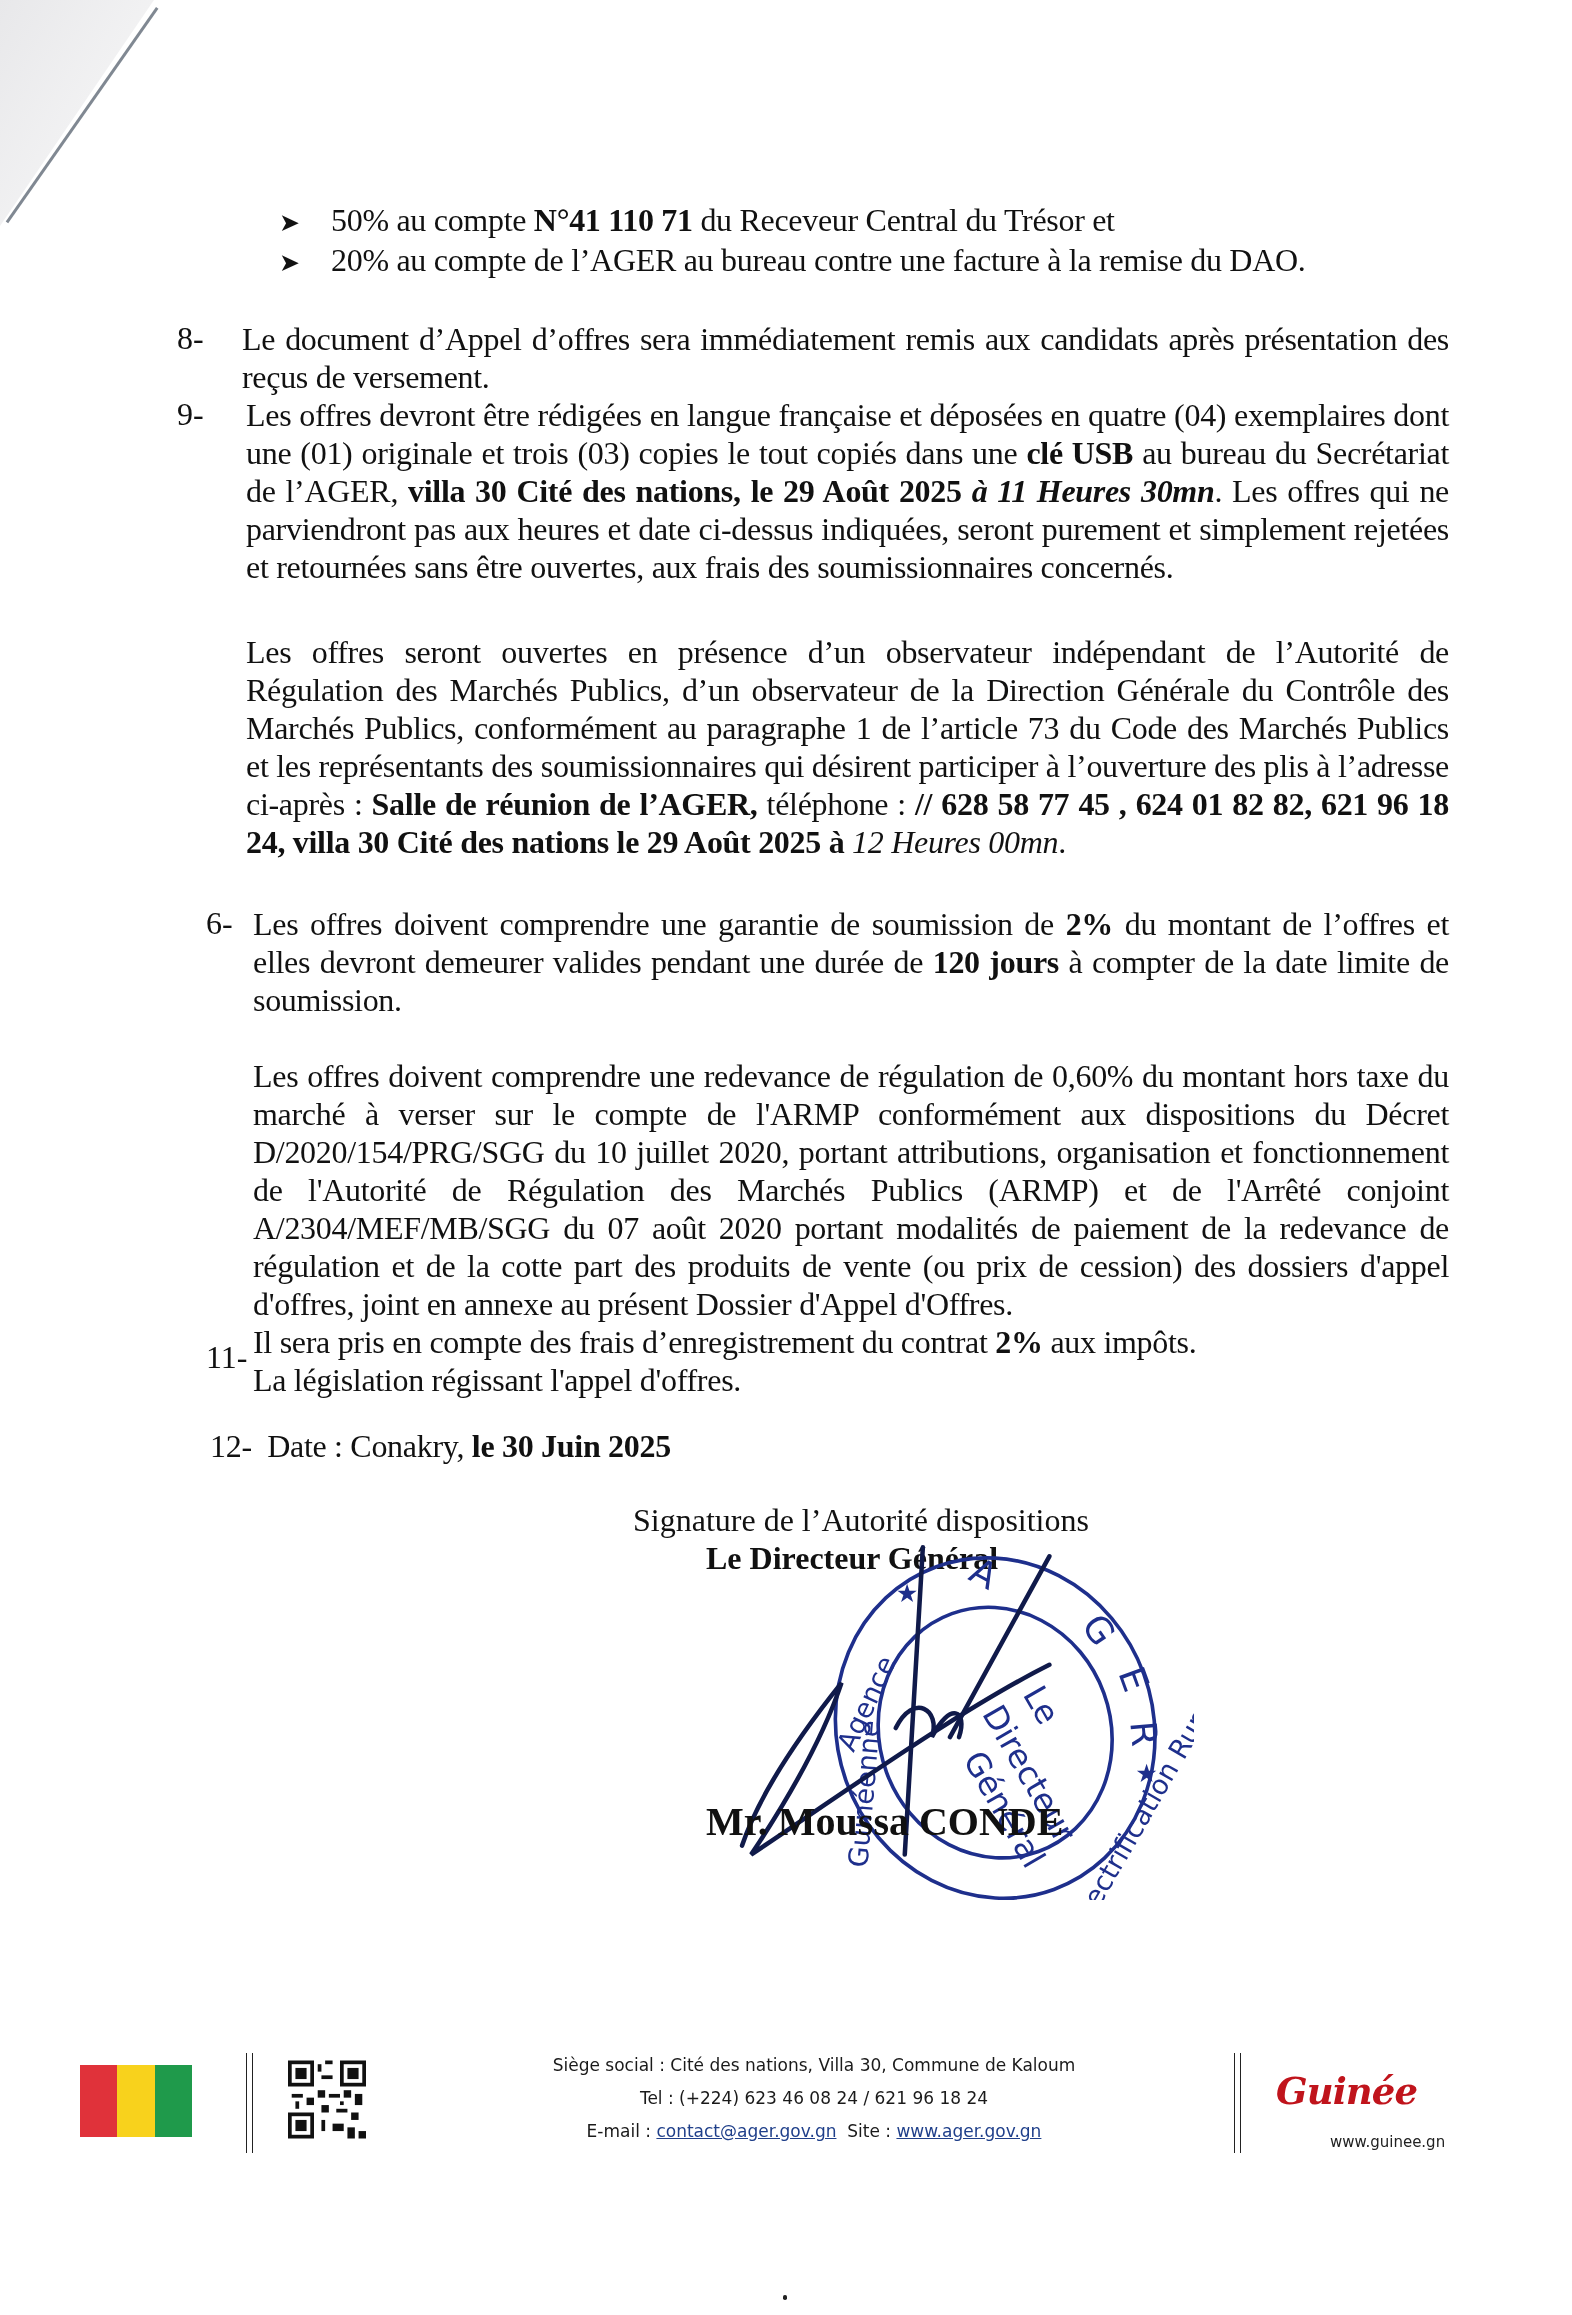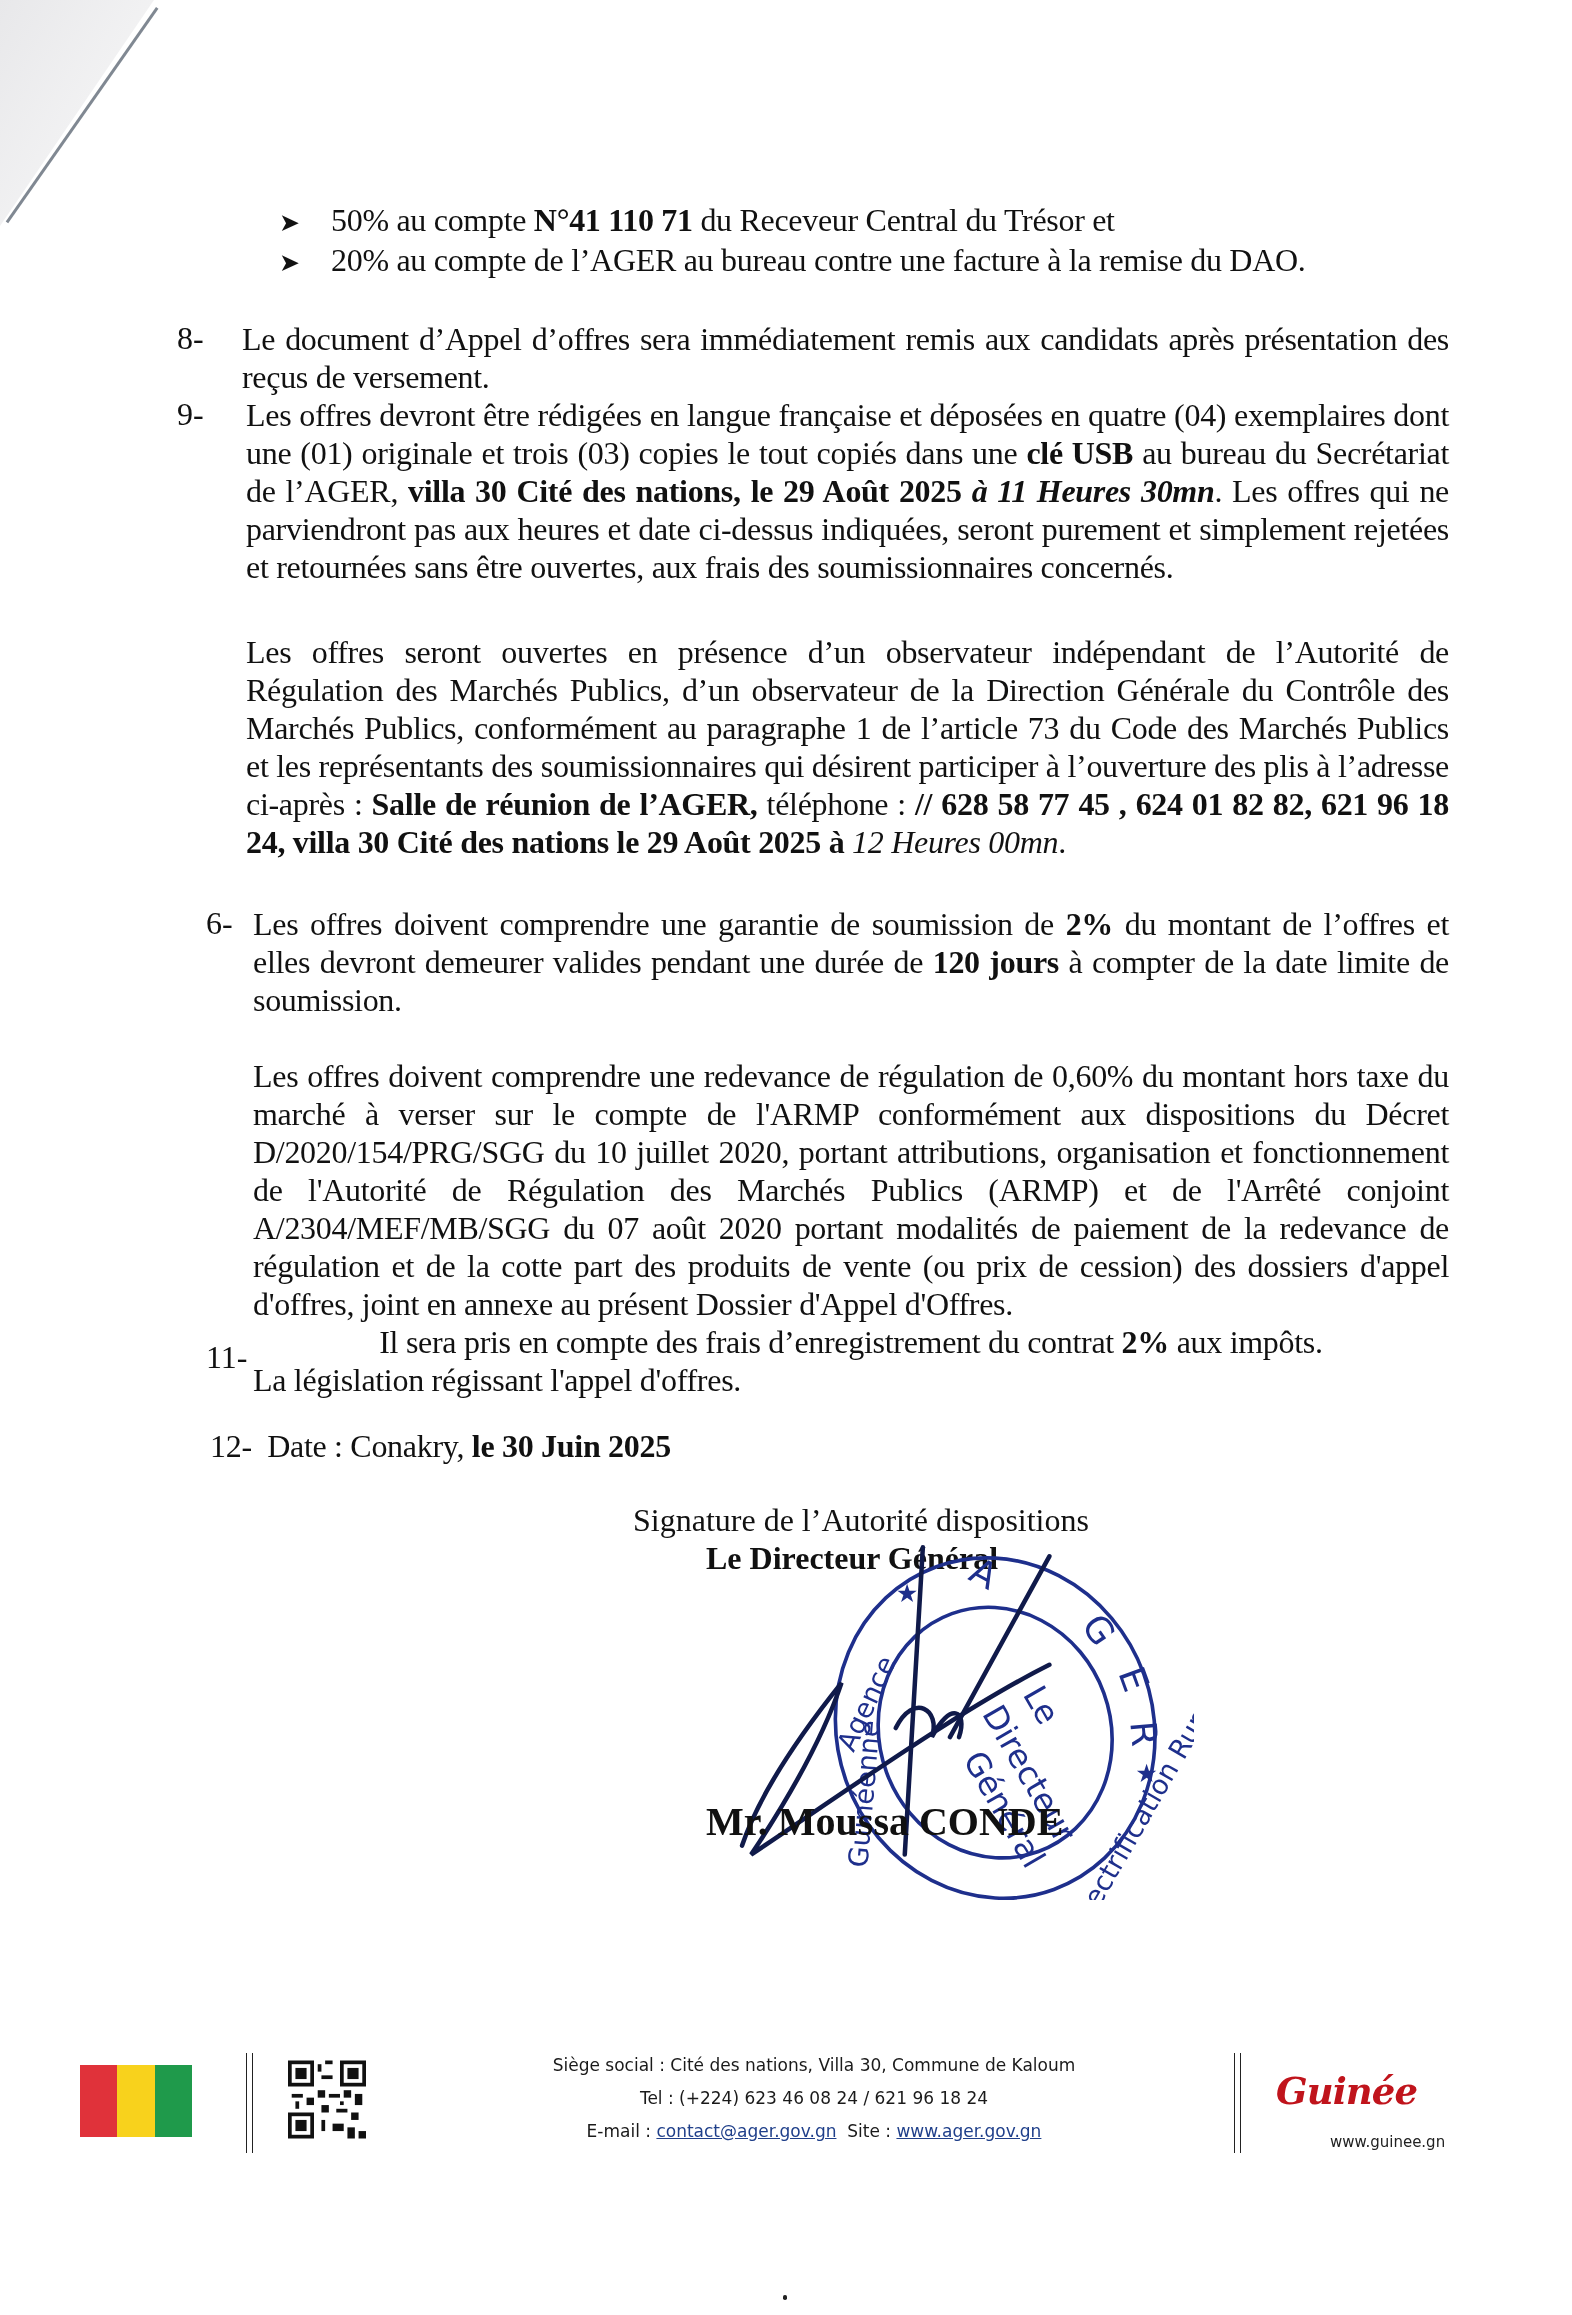--- a/index.html
+++ b/index.html
@@ -79,21 +79,21 @@
   </div>
   <div class="block txt justify" style="top:633px; left:246px; width:1203px;">
     <span>Les offres seront ouvertes en présence d’un observateur indépendant de l’Autorité de Régulation des Marchés Publics, d’un observateur de la Direction Générale du Contrôle des Marchés Publics, conformément au paragraphe 1 de l’article 73 du Code des Marchés Publics et les représentants des soumissionnaires qui désirent participer à l’ouverture des plis à l’adresse ci-après : </span><b>Salle de réunion de l’AGER,</b><span> téléphone : </span><b>// 628 58 77 45 , 624  01 82 82, 621 96 18 24, villa 30 Cité des nations le 29 Août 2025 à</b><i> 12 Heures 00mn</i><span>.</span>
   </div>
 
   <span class="num" style="left:206px; top:905px;">6-</span>
   <div class="block txt justify" style="top:905px; left:253px; width:1196px;">
     <span>Les offres doivent comprendre une garantie de soumission de </span><b>2%</b><span> du montant de l’offres et elles devront demeurer valides pendant une durée de </span><b>120 jours</b><span> à compter de la date limite de soumission.</span>
   </div>
   <div class="block txt justify" style="top:1057px; left:253px; width:1196px;">Les offres doivent comprendre une redevance de régulation de 0,60% du montant hors taxe du marché à verser sur le compte de l'ARMP conformément aux dispositions du Décret D/2020/154/PRG/SGG du 10 juillet 2020, portant attributions, organisation et fonctionnement de l'Autorité de Régulation des Marchés Publics (ARMP) et de l'Arrêté conjoint A/2304/MEF/MB/SGG du 07 août 2020 portant modalités de paiement de la redevance de régulation et de la cotte part des produits de vente (ou prix de cession) des dossiers d'appel d'offres, joint en annexe au présent Dossier d'Appel d'Offres.</div>
-  <div class="block txt" style="top:1323px; left:253px; width:1196px;text-align:center;">
+  <div class="block txt" style="top:1323px; left:253px; width:1196px;">
     <span>Il sera pris en compte des frais d’enregistrement du contrat </span><b>2%</b><span> aux impôts.</span>
   </div>
 
   <span class="num" style="left:206px; top:1294px;margin-top:45px;">11-</span>
   <div class="block txt" style="top:1361px; left:253px;">La législation régissant l'appel d'offres.</div>
 
   <div class="block txt" style="top:1427px; left:210px;">
     <span>12-</span>&nbsp;
     <span>Date : Conakry, </span><b>le 30 Juin 2025</b>
   </div>

